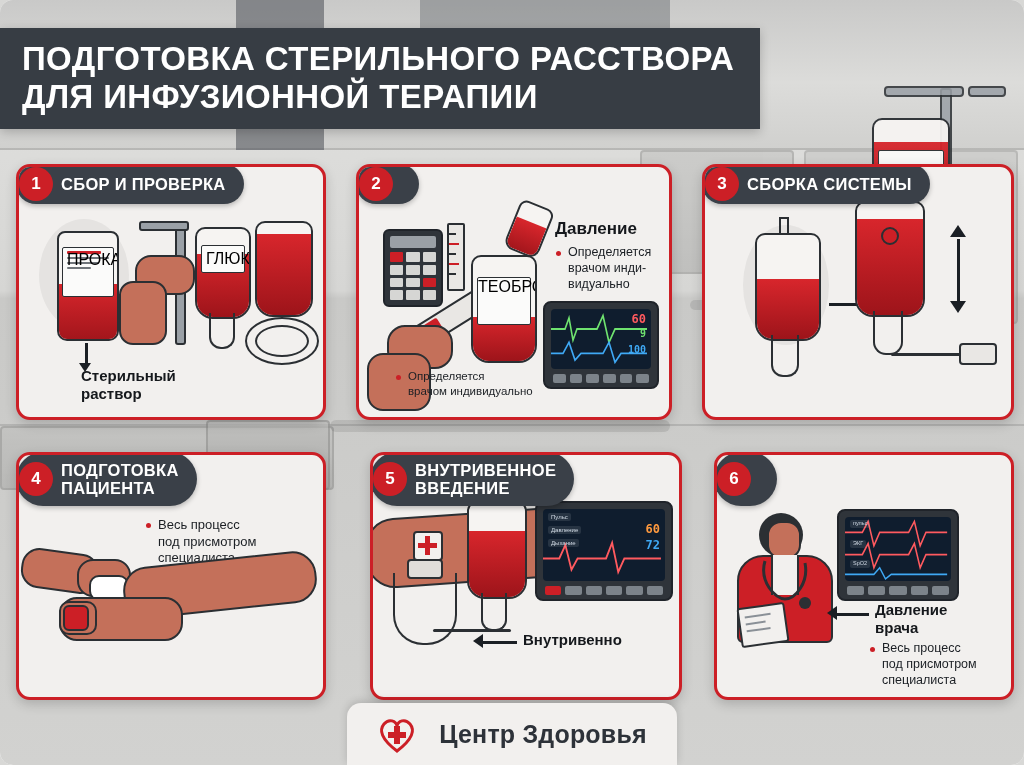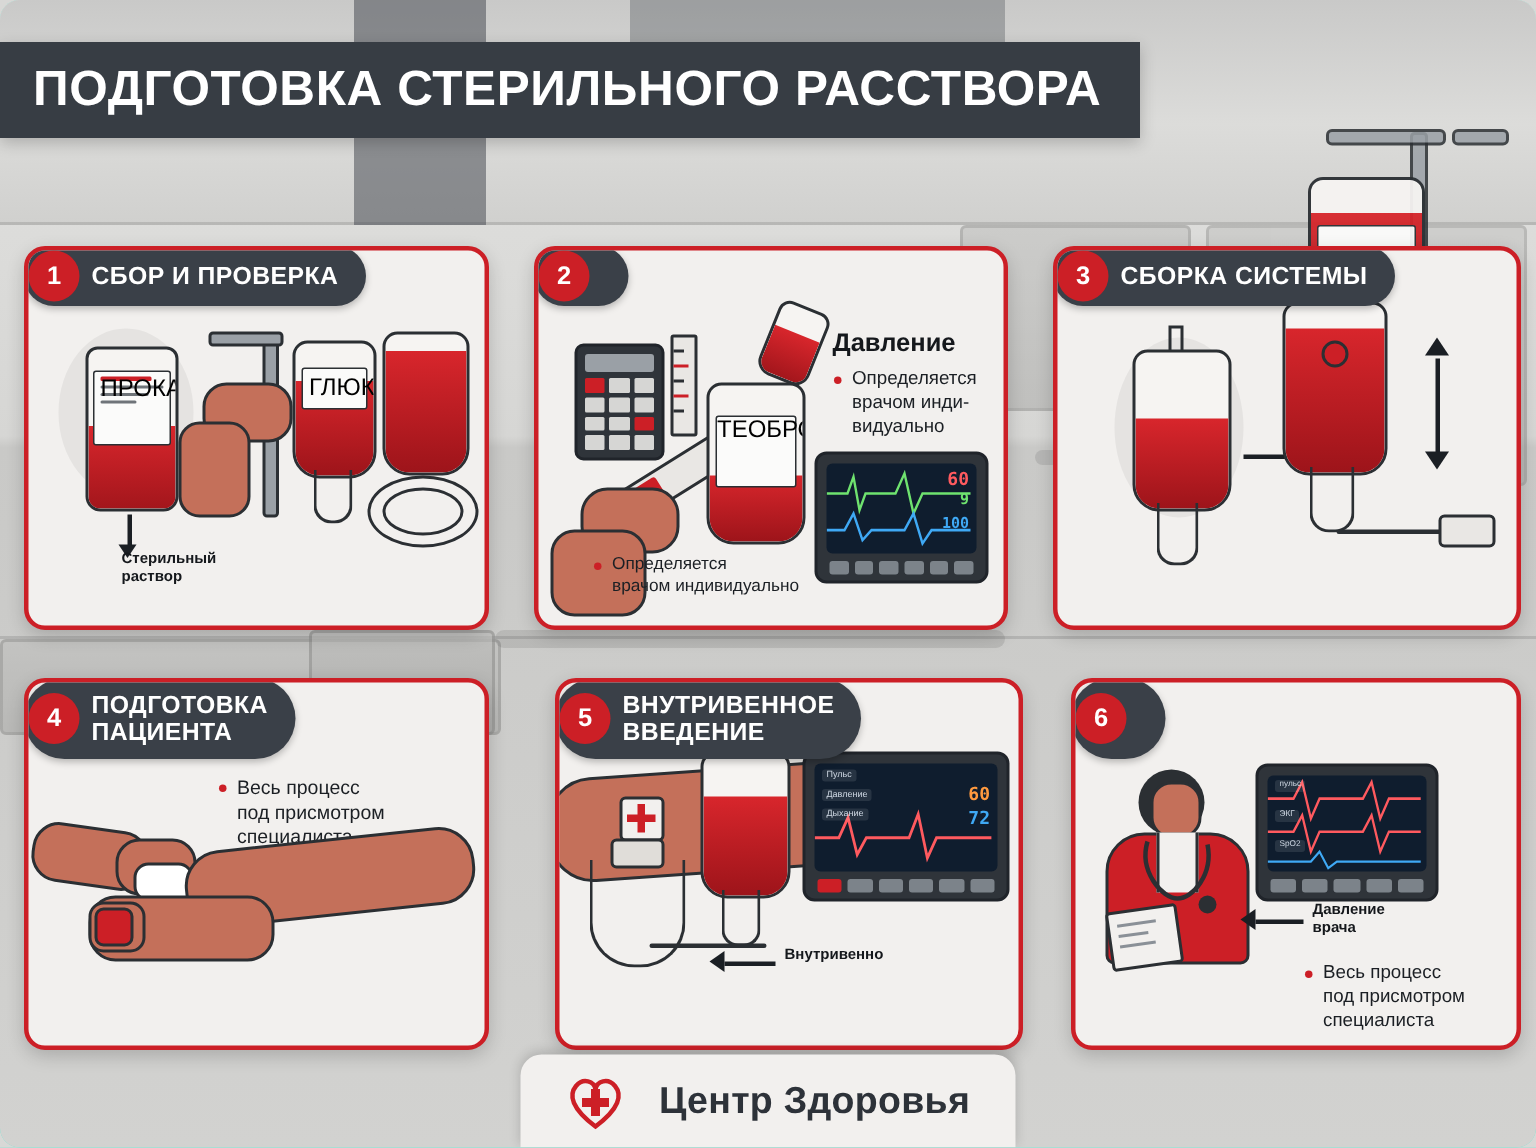--- a/index.html
+++ b/index.html
@@ -9,21 +9,21 @@
   }
   body {
     font-family: "Liberation Sans", sans-serif;
     -webkit-font-smoothing: antialiased;
   }
   #poster {
     position: relative;
     width: 1024px;
     height: 765px;
     overflow: hidden;
-    background: #5eead4;
+    background: #ffffff;
     border-radius: 13px;
   }
 
   
   .bg {
     position: absolute;
     inset: 0;
     background:
       linear-gradient(180deg, #e3e3e1 0%, #d6d6d4 38%, #c9c9c7 39%, #d2d2d0 100%);
   }
@@ -252,21 +252,21 @@
     content: "";
     position: absolute;
     left: 1px; top: 6px;
     width: 5px; height: 5px;
     border-radius: 50%;
     background: #cc1f26;
   }
   .lbl-bold {
     position: absolute;
     font-weight: bold;
-    font-size: 10px;
+    font-size: 15px;
     color: #15181c;
     line-height: 1.2;
   }
   .arrow-h, .arrow-v {
     position: absolute;
     background: #1b1f24;
   }
   .arrow-h { height: 3px; }
   .arrow-v { width: 3px; }
   .arrow-head {
@@ -325,20 +325,21 @@
   <div class="pole" style="left:884px;top:86px;width:76px;height:7px;border-radius:4px;opacity:.85;"></div>
   <div class="pole" style="left:968px;top:86px;width:34px;height:7px;border-radius:4px;opacity:.85;"></div>
   <div class="bag" style="left:872px;top:118px;width:74px;height:120px;opacity:.95;">
     <div class="fill" style="height:82%;"></div>
     <div class="label" style="top:30px;height:26px;"></div>
   </div>
   <div class="tube" style="left:896px;top:236px;width:26px;height:52px;border-radius:0 0 14px 14px;border-top:none;opacity:.8;"></div>
 
   <div class="title-box">
     <span>ПОДГОТОВКА СТЕРИЛЬНОГО РАССТВОРА</span>
+    <span class="l2">ДЛЯ ИНФУЗИОННОЙ ТЕРАПИИ</span>
   </div>
 
   <div class="card" style="left:16px;top:164px;width:304px;height:250px;">
     <div class="card-header">
       <div class="step-badge">1</div>
       <div class="card-title">СБОР И ПРОВЕРКА</div>
     </div>
     <div class="card-body">
       <div class="bg-shadow" style="left:20px;top:52px;width:90px;height:112px;border-radius:50%;opacity:.5;"></div>
 

